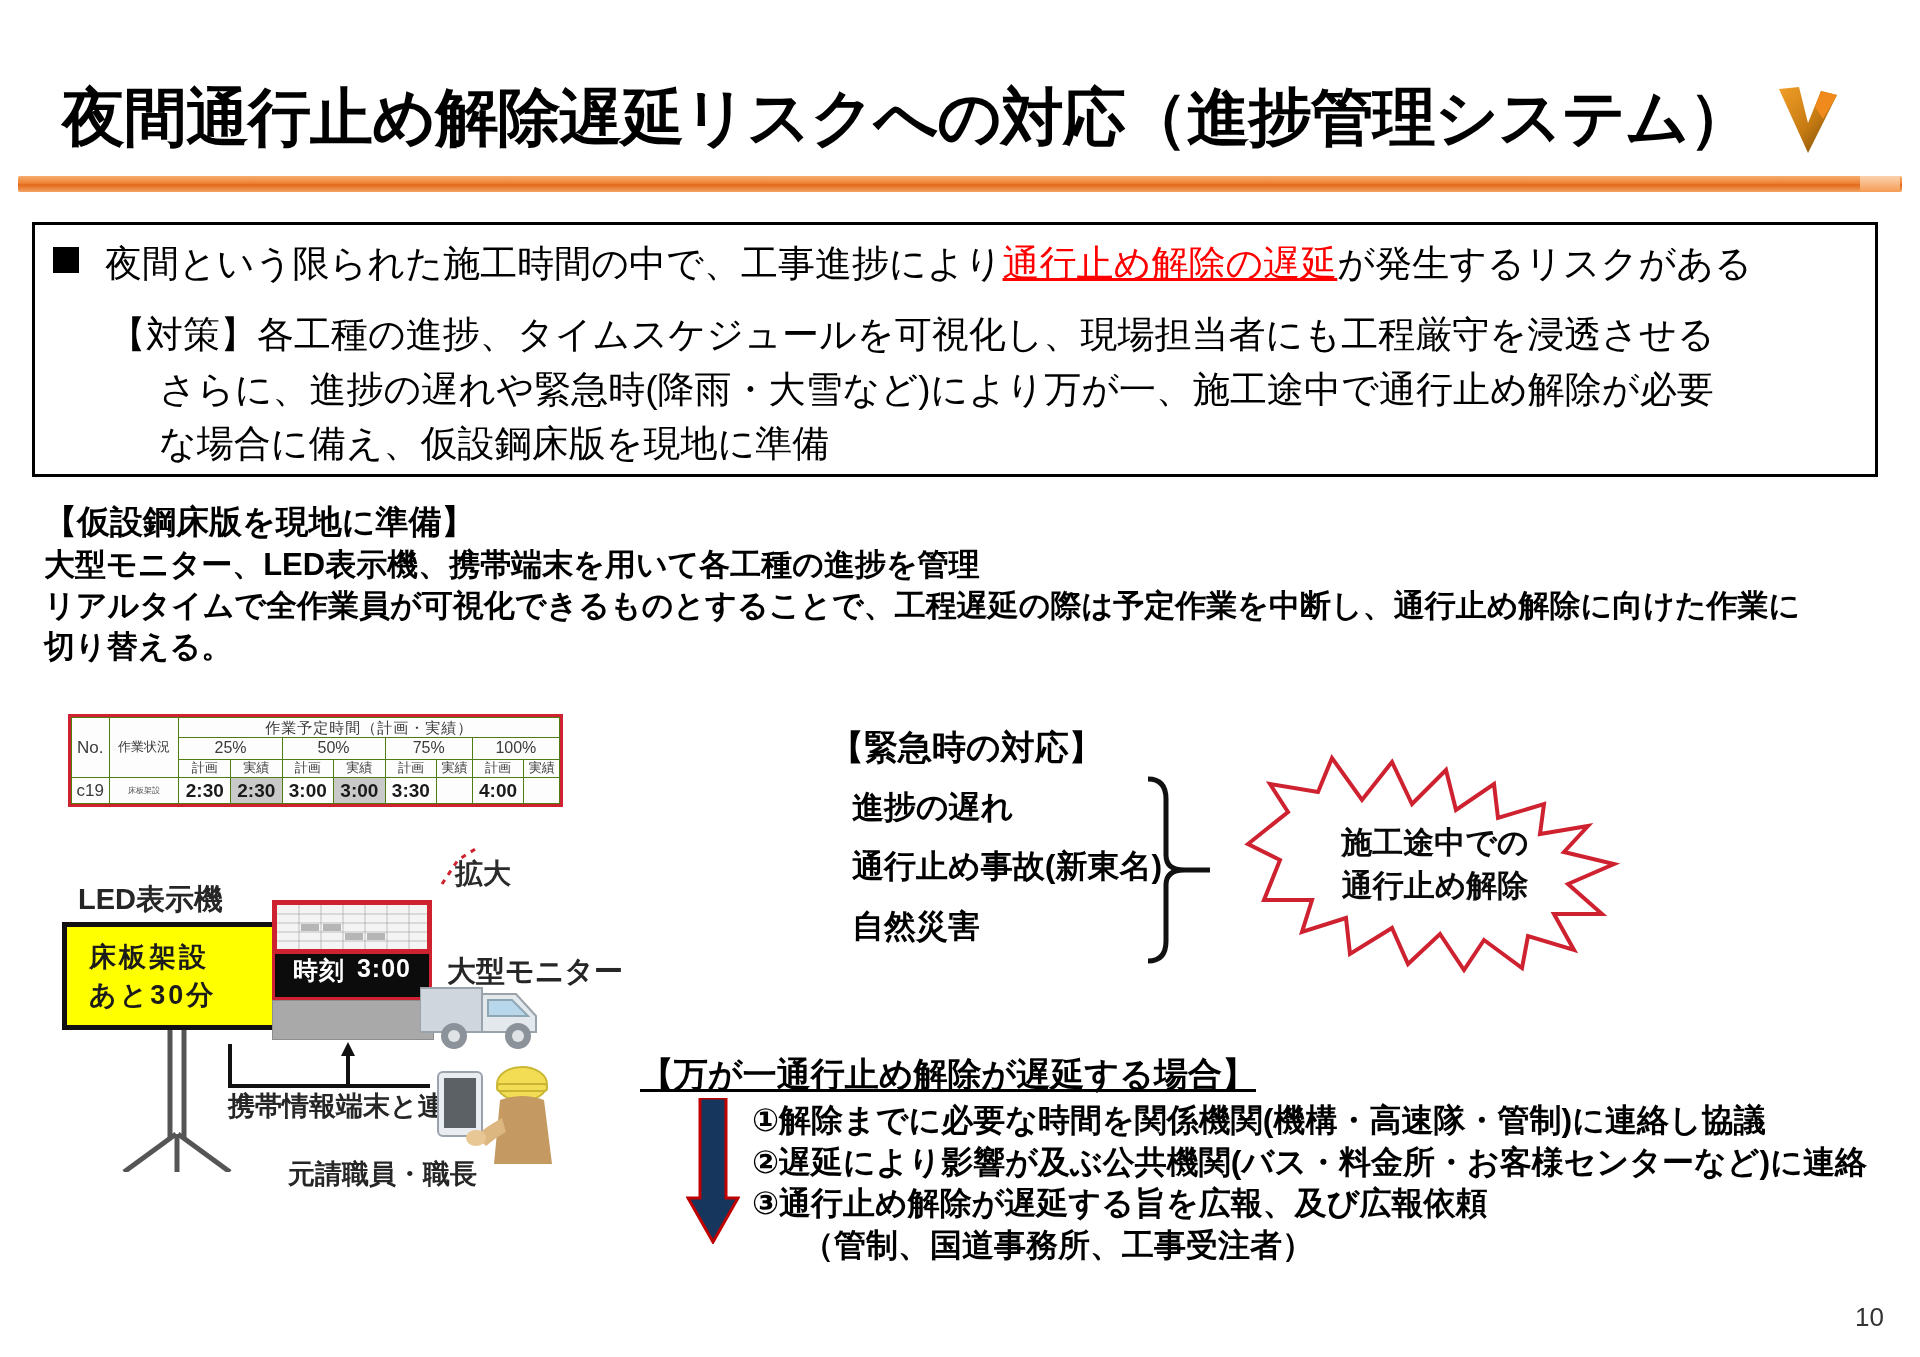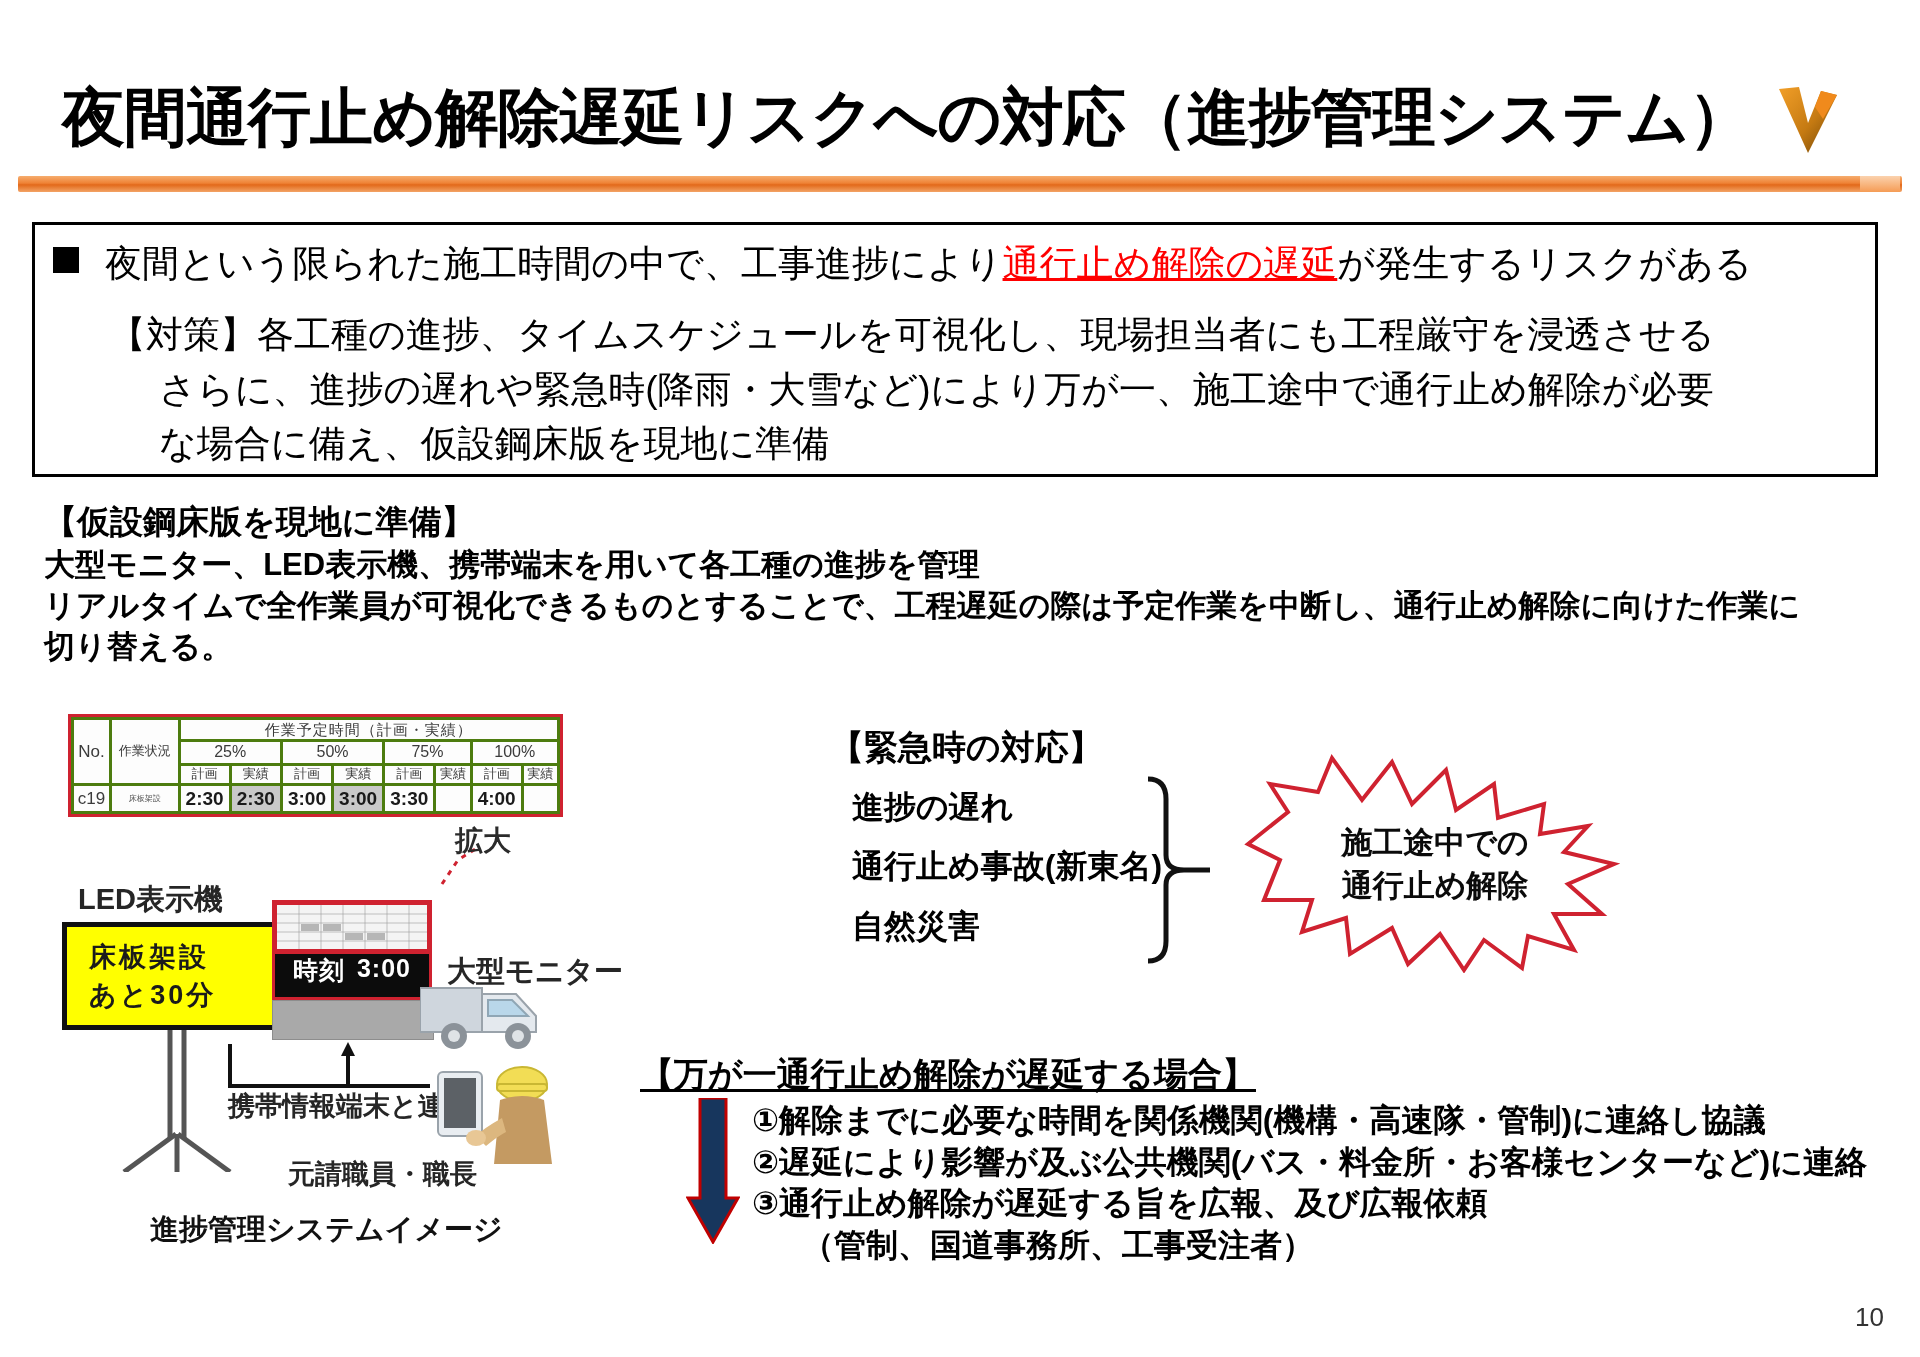--- a/index.html
+++ b/index.html
@@ -114,21 +114,21 @@
     box-sizing: border-box;
     background: #fdfdfd;
   }
   #sched-table table {
     border-collapse: collapse;
     width: 100%;
     font-size: 14px;
     color: #3b3b3b;
   }
   #sched-table td, #sched-table th {
-    border: 3px solid #4d7c0f;
+    border: 1px solid #4d7c0f;
     text-align: center;
     font-weight: normal;
     padding: 1px 0;
     line-height: 1.15;
   }
   #sched-table .grp-head { font-size: 15px; letter-spacing: 1px; }
   #sched-table .pct { font-size: 16px; }
   #sched-table .sub { font-size: 13px; }
   #sched-table .val {
     font-size: 19px;
@@ -141,21 +141,21 @@
   #sched-table .state-cell { font-size: 8px; color: #555; }
 
   
   #zoom-leader {
     position: absolute;
     left: 440px; top: 840px;
     width: 80px; height: 46px;
   }
   #zoom-label {
     position: absolute;
-    left: 455px; top: 822px;
+    left: 455px; top: 855px;
     font-size: 28px;
     font-weight: bold;
     color: #2b2b2b;
   }
   #led-caption {
     position: absolute;
     left: 78px; top: 880px;
     font-size: 29px;
     font-weight: bold;
     color: #262626;
@@ -495,21 +495,20 @@
   <svg id="worker" viewBox="0 0 130 120">
     <rect x="2" y="14" width="44" height="64" rx="5" fill="#e9edf1" stroke="#9aa3ab" stroke-width="2"></rect>
     <rect x="8" y="20" width="32" height="50" fill="#5c6166"></rect>
     <ellipse cx="86" cy="26" rx="25" ry="17" fill="#f2dd55" stroke="#c9b733" stroke-width="2"></ellipse>
     <rect x="61" y="26" width="50" height="7" rx="3" fill="#f2dd55" stroke="#c9b733" stroke-width="2"></rect>
     <path d="M64,42 Q86,34 108,42 L116,106 L58,106 Z" fill="#c49a62"></path>
     <path d="M66,60 Q48,70 40,78 L50,88 Q62,78 70,74 Z" fill="#dcb77f"></path>
     <ellipse cx="40" cy="80" rx="10" ry="8" fill="#e8c795"></ellipse>
   </svg>
   <div id="worker-caption">元請職員・職長</div>
-  <div id="figure-caption">進捗管理システムイメージ</div>
 
   <div id="emergency">
     <div id="emergency-heading">【緊急時の対応】</div>
     <div class="emerg-item">進捗の遅れ</div>
     <div class="emerg-item">通行止め事故(新東名)</div>
     <div class="emerg-item">自然災害</div>
   </div>
 
   <svg id="brace" viewBox="0 0 70 190">
     <path d="M8,4 Q26,4 26,24 L26,80 Q26,95 44,95 Q26,95 26,110 L26,166 Q26,186 8,186" fill="none" stroke="#111" stroke-width="5"></path>

